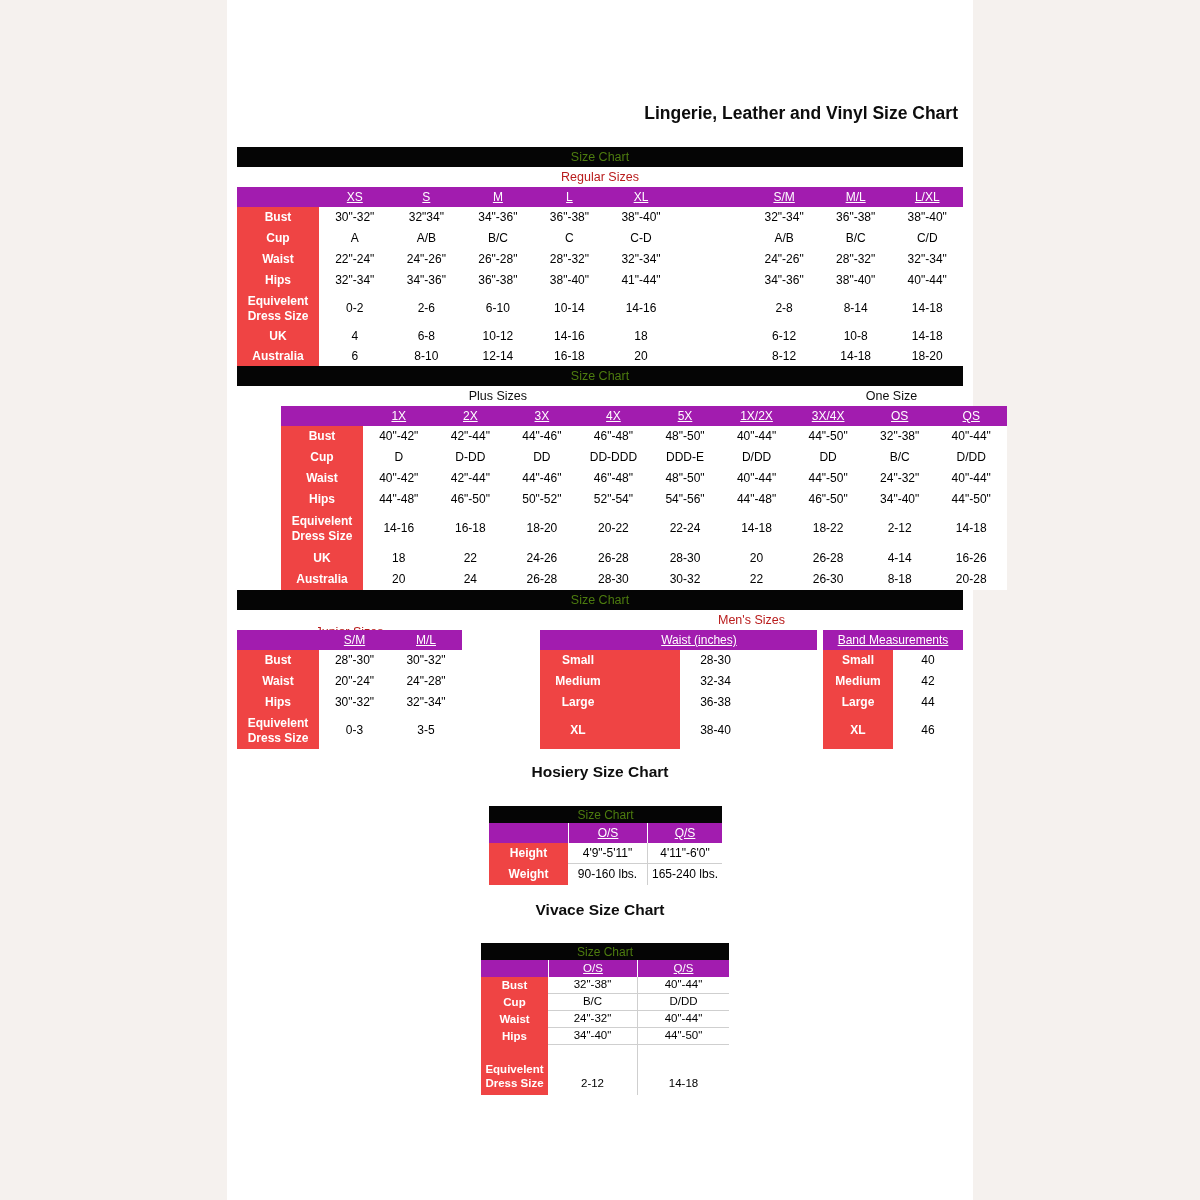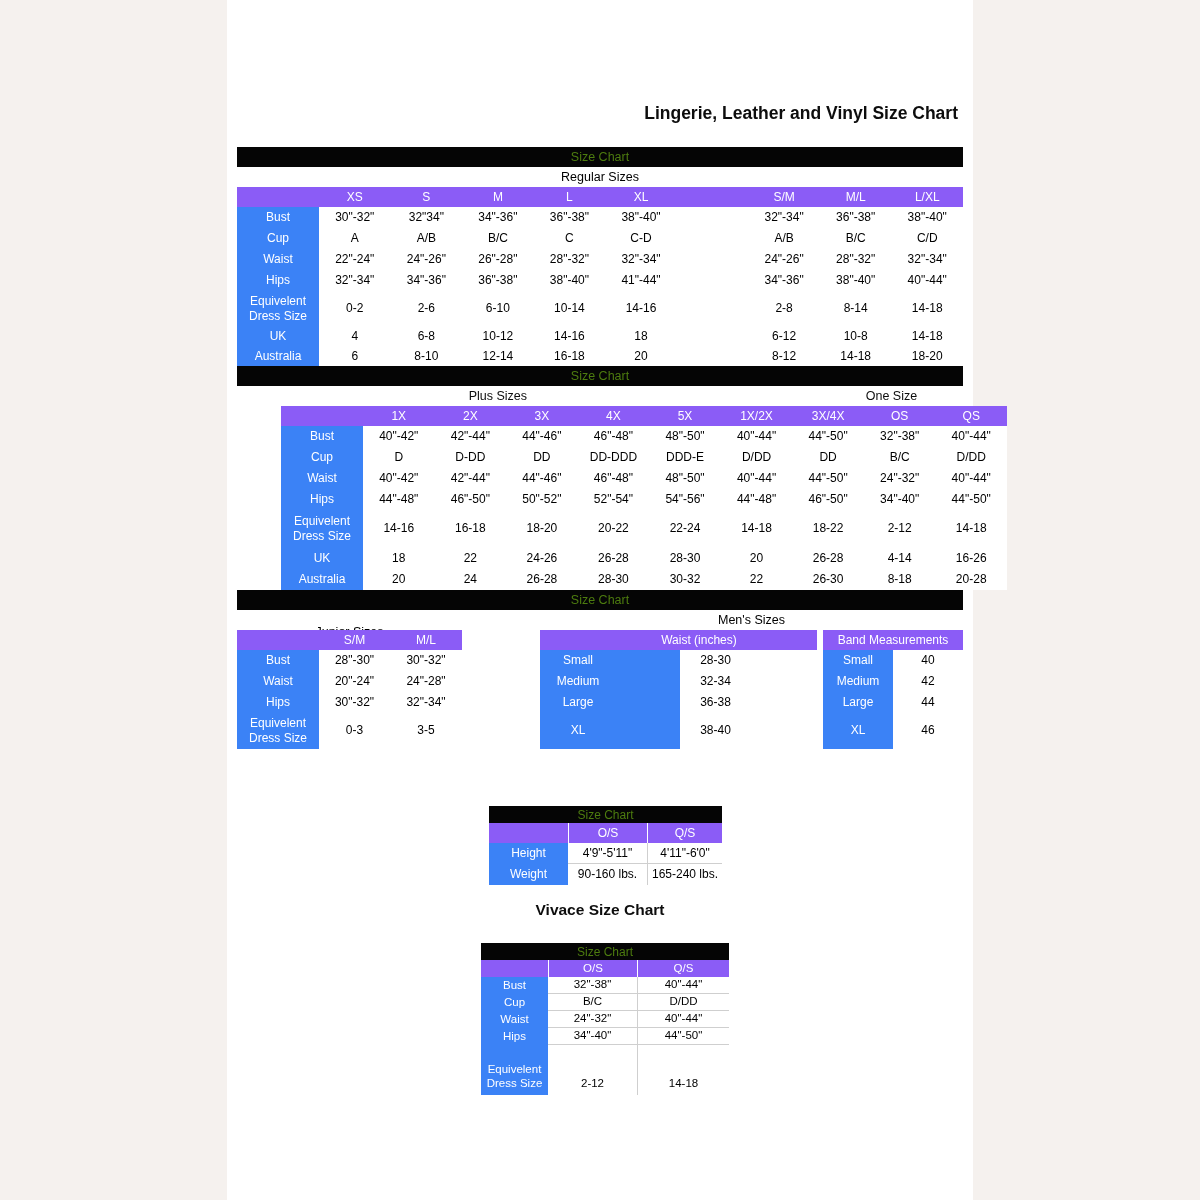--- a/index.html
+++ b/index.html
@@ -18,37 +18,37 @@
 
   .bar { position: absolute; background: #050505; color: #4d7c0f; display: flex; align-items: center;
          justify-content: center; font-size: 12.5px; }
   .bar1 { left: 237px; top: 147px; width: 726px; height: 20px; }
   .bar2 { left: 237px; top: 366px; width: 726px; height: 20px; }
   .bar3 { left: 237px; top: 590px; width: 726px; height: 20px; }
   .hosiery-bar { left: 489px; top: 806px; width: 233px; height: 17px; font-size: 12px; }
   .vivace-bar  { left: 481px; top: 943px; width: 248px; height: 17px; font-size: 12px; }
 
   .sect-label { position: absolute; height: 20px; display: flex; align-items: center;
-                justify-content: center; font-size: 12.5px; color: #000000; }
+                justify-content: center; font-size: 12.5px; color: #b91c1c; }
   .regular-label { left: 237px; top: 167px; width: 726px; }
   .junior-label  { left: 237px; top: 610px; width: 225px; margin-top: 12px; }
   .mens-label    { left: 540px; top: 610px; width: 423px; }
 
   .plus-band { position: absolute; left: 237px; top: 386px; width: 726px; height: 20px;
                display: grid; grid-template-columns: 82px repeat(9, 1fr); align-items: center;
                font-size: 12.5px; color: #0d0d0d; }
   .plus-band .plus-label    { grid-column: 2 / 7; text-align: center; }
   .plus-band .onesize-label { grid-column: 9 / 11; text-align: center; }
 
   .sctable { position: absolute; }
   .trow { display: grid; }
   .trow > div { display: flex; align-items: center; justify-content: center; text-align: center;
                 line-height: 1.2; overflow: hidden; }
-  .hcell { background: #8b5cf6; color: #fff; font-size: 12px; }
-  .lcell { background: #3b82f6; color: #fff; font-size: 12px; }
+  .hcell { background: #a21caf; color: #fff; font-size: 12px; text-decoration: underline; }
+  .lcell { background: #ef4444; color: #fff; font-size: 12px; font-weight: bold; }
   .dcell { background: #fff; color: #000; font-size: 12px; }
 
   
   .table-main { width: 726px; }
   .table-main .trow { grid-template-columns: 82px repeat(9, 1fr); height: 21px; }
   .table-main .hrow { height: 20px; }
   .table-regular { left: 237px; top: 187px; }
   .table-regular .trow:nth-child(5) { height: 20px; }
   .table-regular .trow:nth-child(6) { height: 37px; }
   .table-regular .trow:nth-child(7) { height: 19px; }
@@ -380,20 +380,21 @@
       <div class="trow">
         <div class="lcell">Large</div>
         <div class="dcell">44</div>
       </div>
       <div class="trow">
         <div class="lcell">XL</div>
         <div class="dcell">46</div>
       </div>
     </div>
 
+  <h2 class="sub-title hosiery-title">Hosiery Size Chart</h2>
   <div class="bar hosiery-bar">
     <span>Size Chart</span>
   </div>
   <div class="sctable table-hosiery">
       <div class="trow hrow">
         <div class="hcell corner"></div>
         <div class="hcell">O/S</div>
         <div class="hcell">Q/S</div>
       </div>
       <div class="trow">

